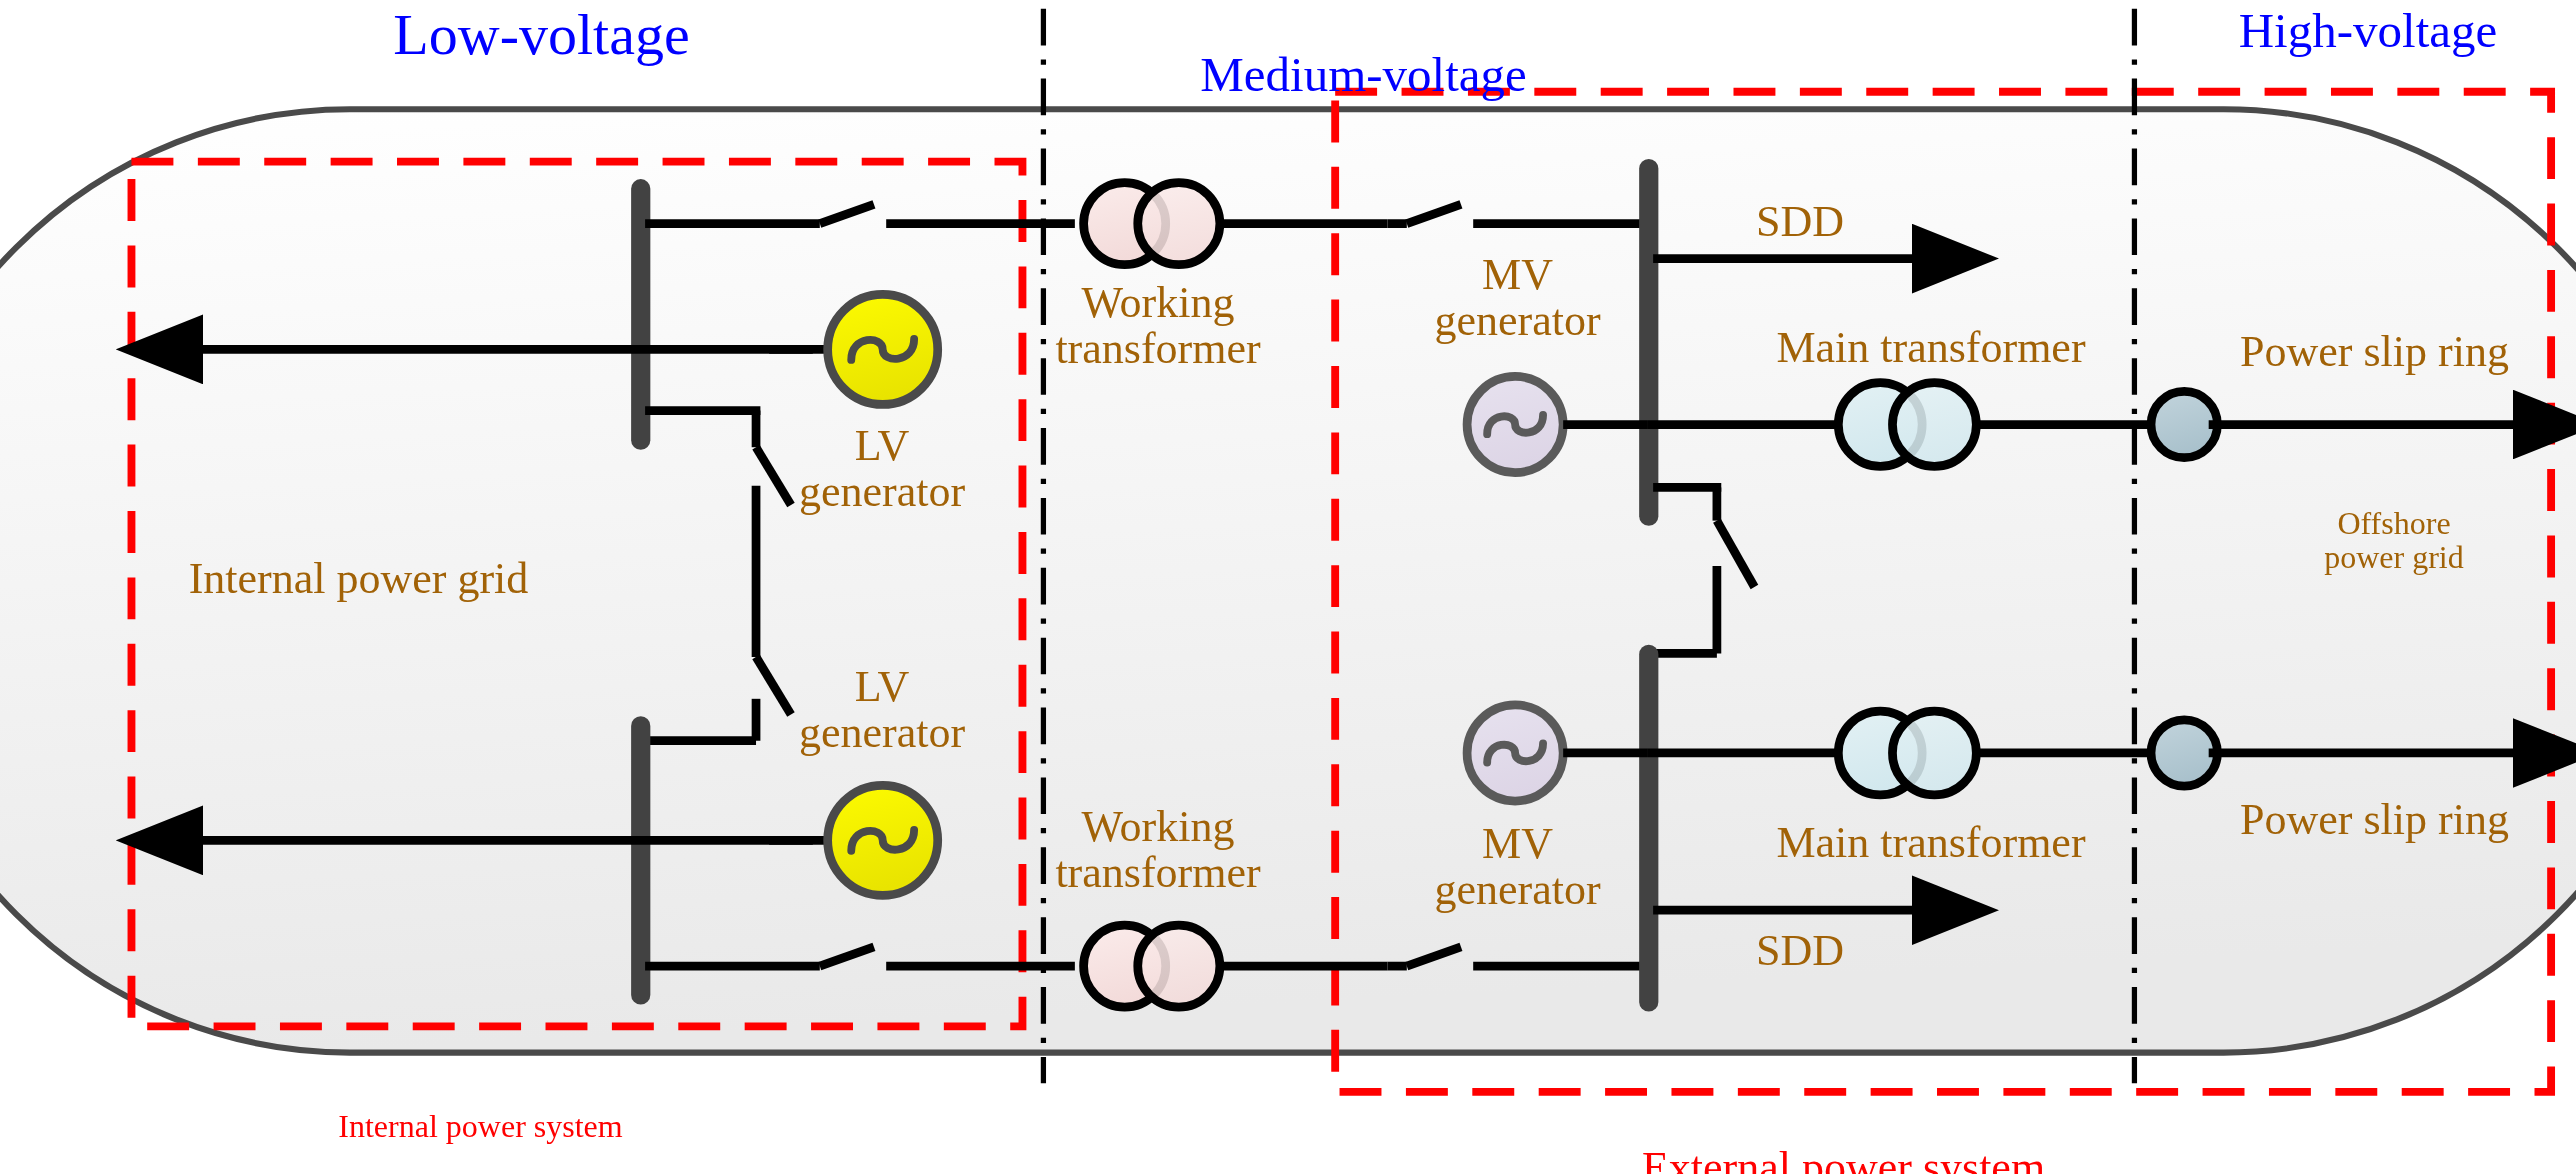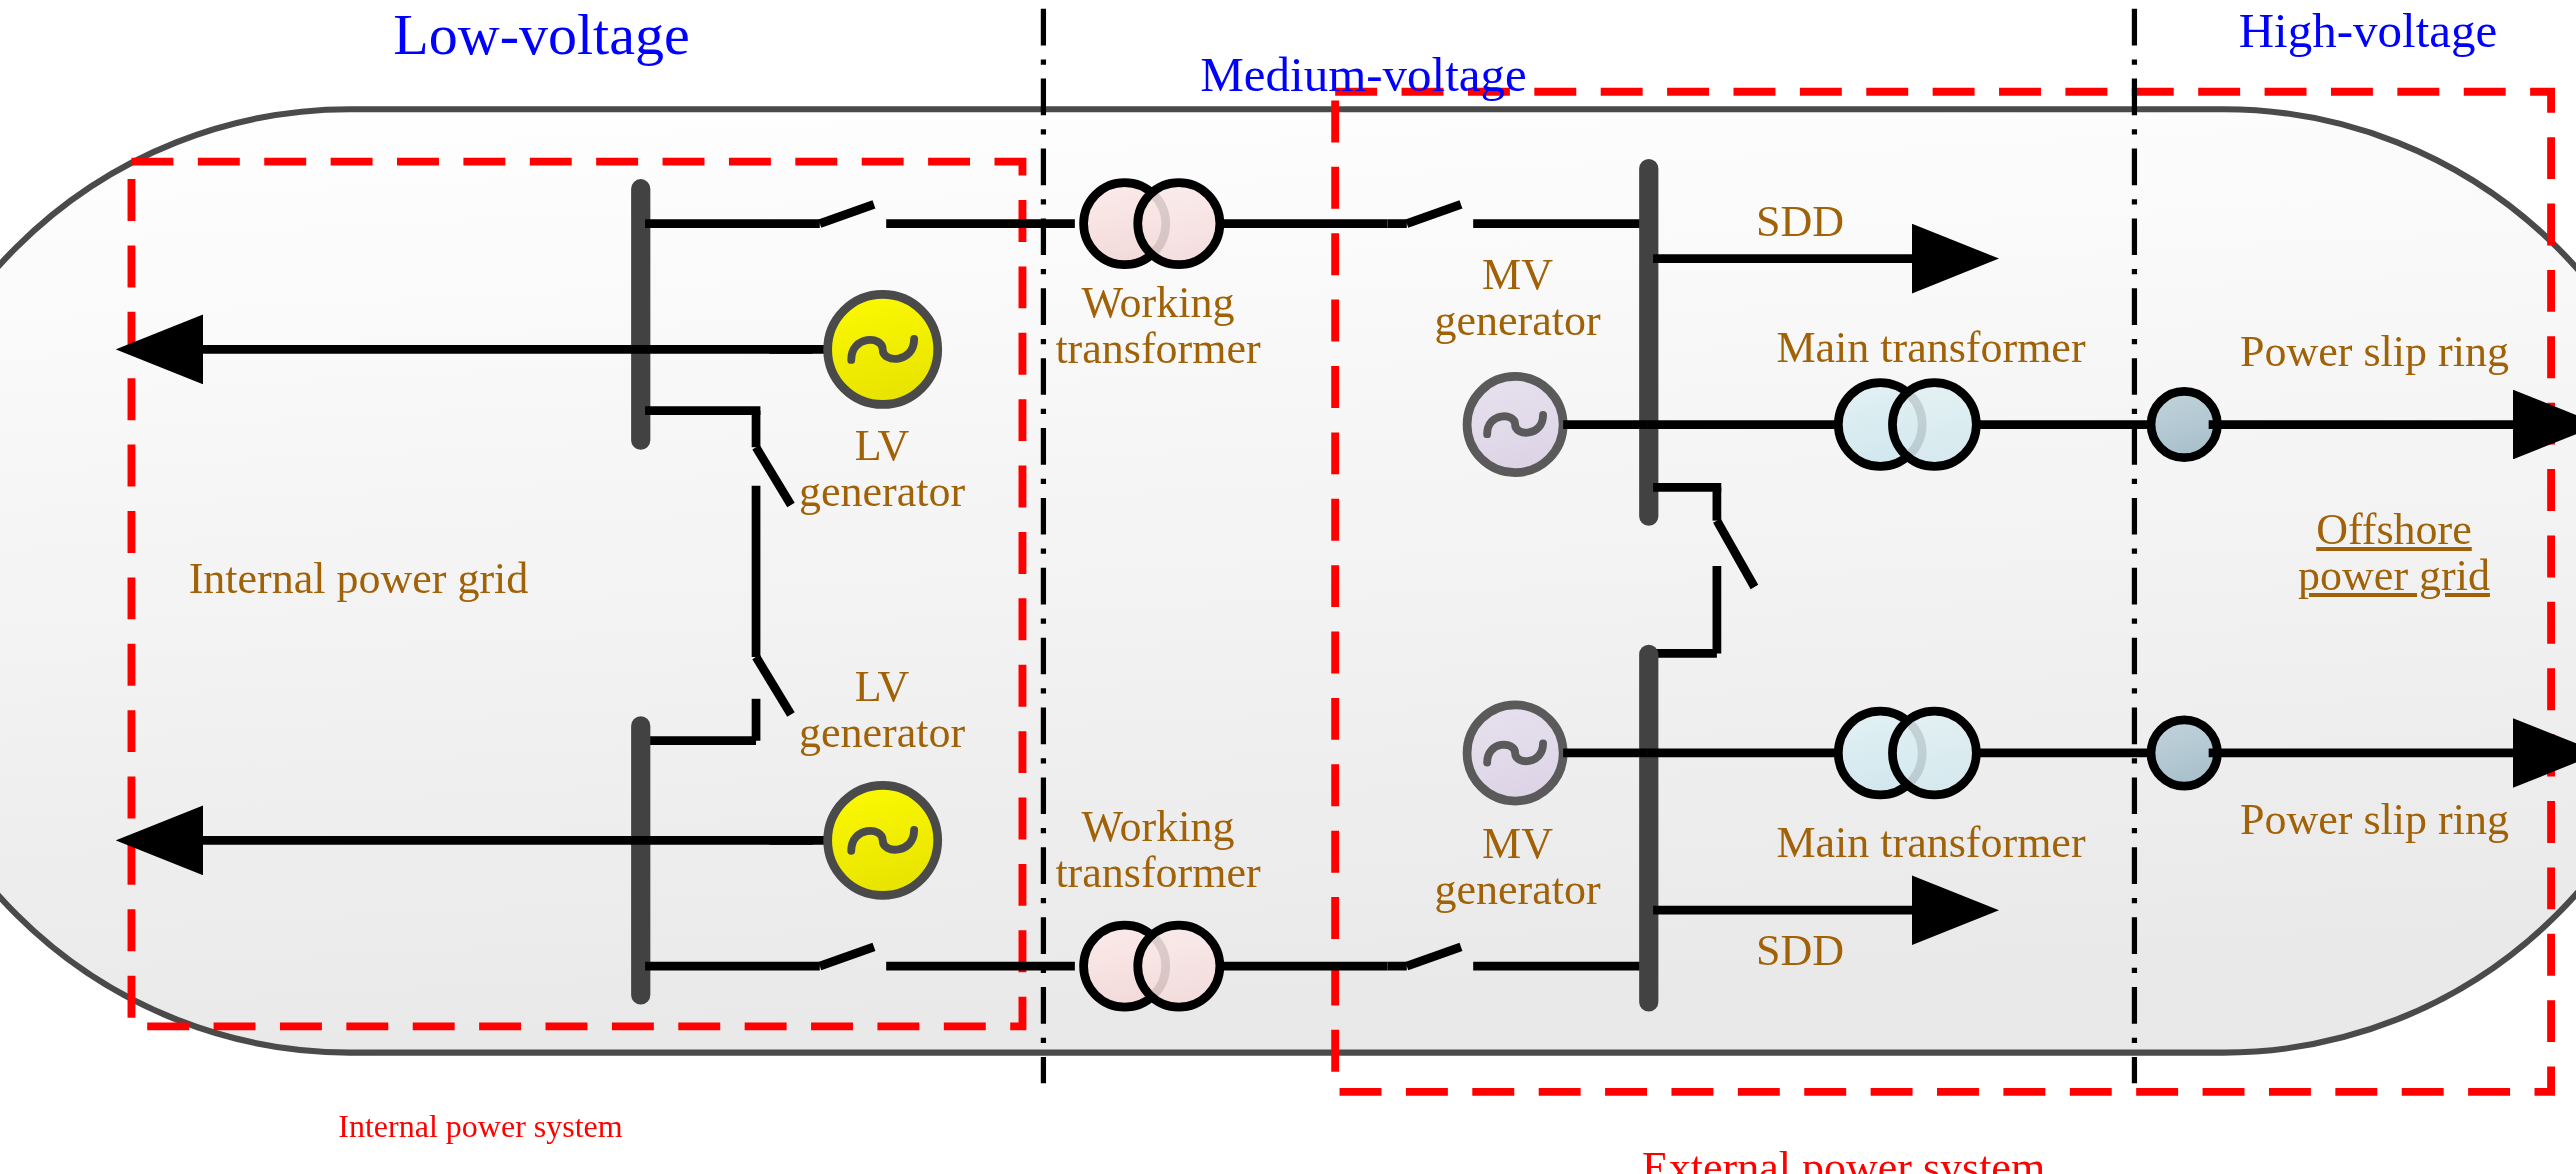--- a/index.html
+++ b/index.html
@@ -265,21 +265,21 @@
   <div class="lbl" style="left:1695px; top:928px; width:210px; font-size:44px;">SDD</div>
 
   <div class="lbl" style="left:1660px; top:325px; width:542px; font-size:44px;">Main transformer</div>
 
   <div class="lbl" style="left:1660px; top:820px; width:542px; font-size:44px;">Main transformer</div>
 
   <div class="lbl" style="left:2169px; top:329px; width:411px; font-size:44px;">Power slip ring</div>
 
   <div class="lbl" style="left:2169px; top:797px; width:411px; font-size:44px;">Power slip ring</div>
 
-  <div class="lbl" style="left:2219px; top:507px; width:350px; font-size:44px;text-decoration:underline;">Offshore
+  <div class="lbl" style="left:2219px; top:507px; width:350px; font-size:32px;">Offshore
 power grid</div>
 
   <div class="lbl red" style="left:122px; top:1110px; width:717px; font-size:32px;">Internal power system</div>
 
   <div class="lbl red" style="left:1485px; top:1110px; width:717px; font-size:44px;margin-top:35px;">External power system</div>
 
 </div>
 
 
 </body></html>

